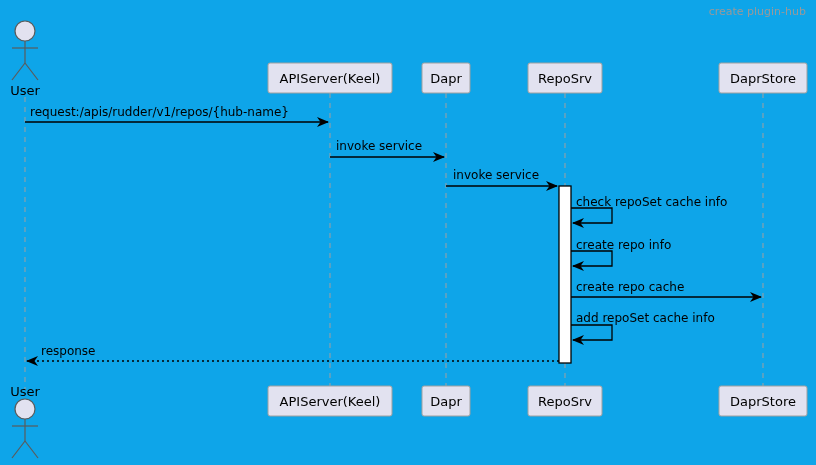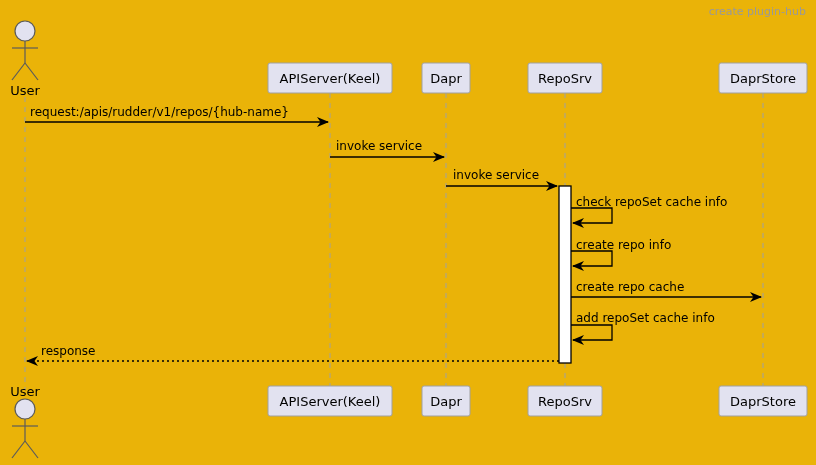--- a/index.html
+++ b/index.html
@@ -7,21 +7,21 @@
     padding: 0;
     background: #FFFFFF;
   }
   body {
     font-family: "DejaVu Sans", sans-serif;
   }
   #canvas {
     position: relative;
     width: 816px;
     height: 465px;
-    background: #eab308;
+    background: #0ea5e9;
     overflow: hidden;
   }
   #diagram-svg {
     position: absolute;
     left: 0;
     top: 0;
   }
   .diagram-title {
     font-size: 11px;
     fill: #999999;

